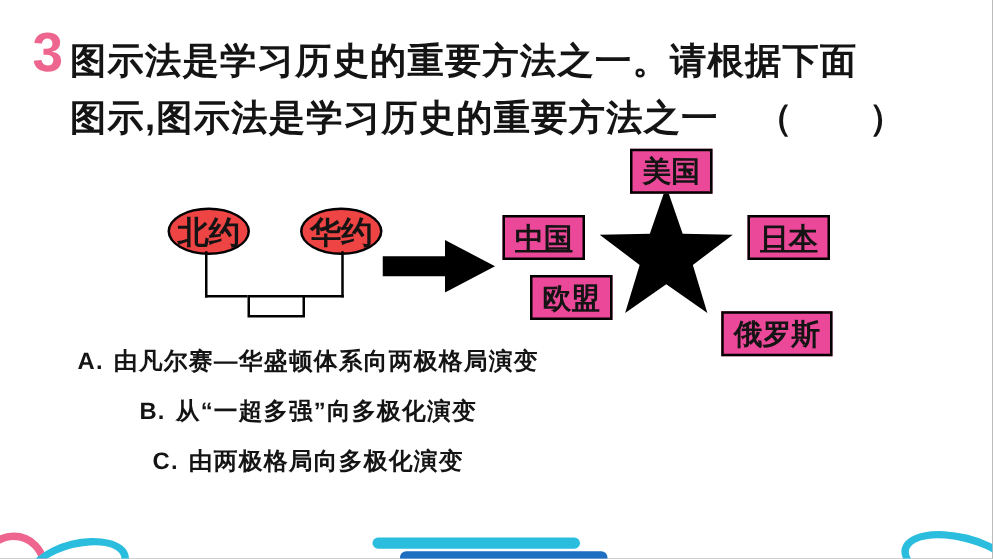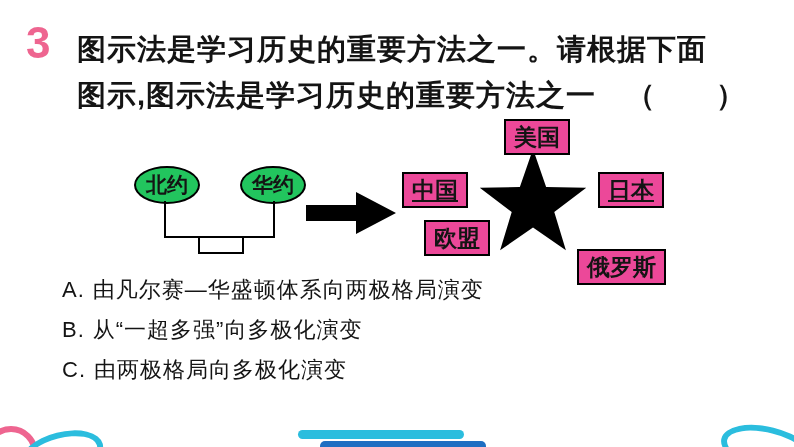--- a/index.html
+++ b/index.html
@@ -13,33 +13,33 @@
     color:var(--ink, #141414);
   }
 
   
   .q-number {
     position:absolute; left:26px; top:18px;
     font-size:44px; font-weight:bold;
     color:var(--pink, #ee6590);
   }
   .q-text {
-    position:absolute; left:77px; top:26px;
+    position:absolute; left:56px; top:26px;
     font-size:29px; font-weight:600;
     line-height:46px; letter-spacing:1px;
     white-space:nowrap;
   }
 
   
   .oval {
     position:absolute; width:62px; height:34px;
     border:2.5px solid #000; border-radius:50%;
-    background:#22c55e;
+    background:#ef4444;
     display:flex; align-items:center; justify-content:center;
-    font-size:21px; font-weight:600;
+    font-size:25px; font-weight:600;
   }
   .oval-nato   { left:134px; top:166px; }
   .oval-warsaw { left:240px; top:166px; }
   .bracket {
     position:absolute; left:164px; top:201px;
     width:107px; height:35px;
     border-left:2.5px solid #000;
     border-right:2.5px solid #000;
     border-bottom:2.5px solid #000;
   }
@@ -63,21 +63,21 @@
   }
   .box-usa    { left:504px; top:119px; }
   .box-china  { left:402px; top:172px;text-decoration:underline; }
   .box-japan  { left:598px; top:172px;text-decoration:underline; }
   .box-eu     { left:424px; top:220px; }
   .box-russia { left:577px; top:227px;margin-top:22px; }
 
   
   .options {
     position:absolute; left:62px; top:270px;
-    font-size:22px; font-weight:400; letter-spacing:1px;
+    font-size:19px; font-weight:700; letter-spacing:1px;text-align:center;
   }
   .option { height:40px; line-height:40px; white-space:nowrap; }
   .option .opt-label { margin-right:8px; }
 
   
   .deco { position:absolute; }
   .deco-left-pink {
     left:-16px; top:426px; width:42px; height:42px;
     border:6px solid var(--pink, #ee6590); border-radius:50%;
   }

